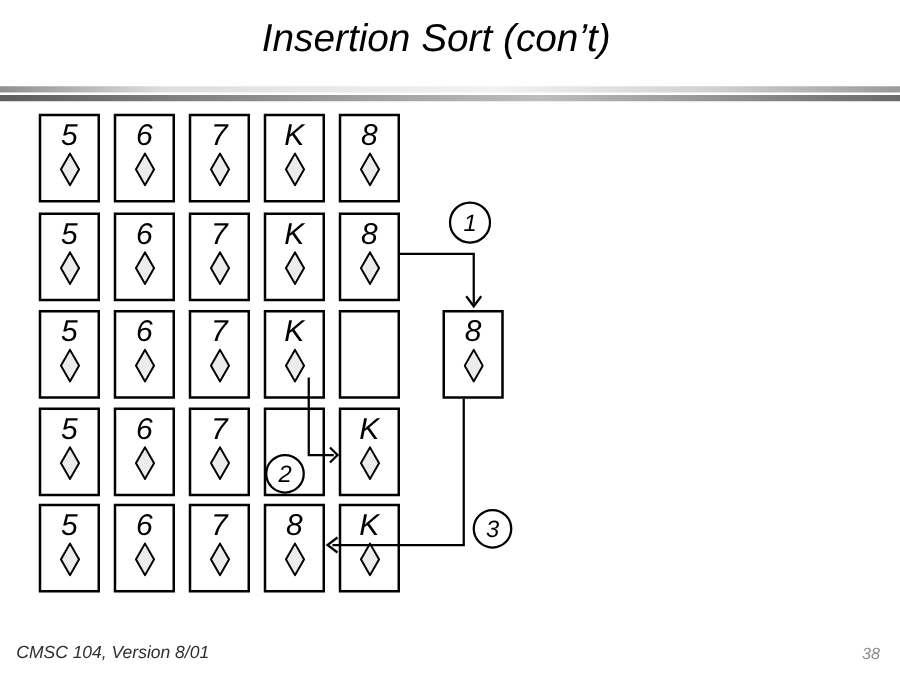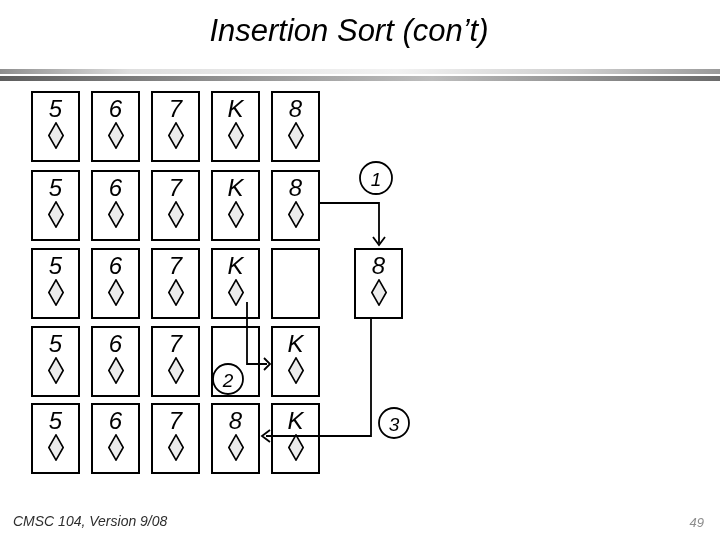--- a/index.html
+++ b/index.html
@@ -216,16 +216,16 @@
     <g>
       <circle cx="228" cy="379" r="15" fill="#fff" stroke="#000" stroke-width="1.8"></circle>
       <text x="228" y="380" text-anchor="middle" dominant-baseline="central" class="circle-label">2</text>
     </g>
     <g>
       <circle cx="394" cy="423" r="15" fill="#fff" stroke="#000" stroke-width="1.8"></circle>
       <text x="394" y="424" text-anchor="middle" dominant-baseline="central" class="circle-label">3</text>
     </g>
   </svg>
 
-  <div class="footer-left">CMSC 104, Version 9/08</div>
-  <div class="page-number">49</div>
+  <div class="footer-left">CMSC 104, Version 8/01</div>
+  <div class="page-number">38</div>
 
 </div>
 
 </body></html>

